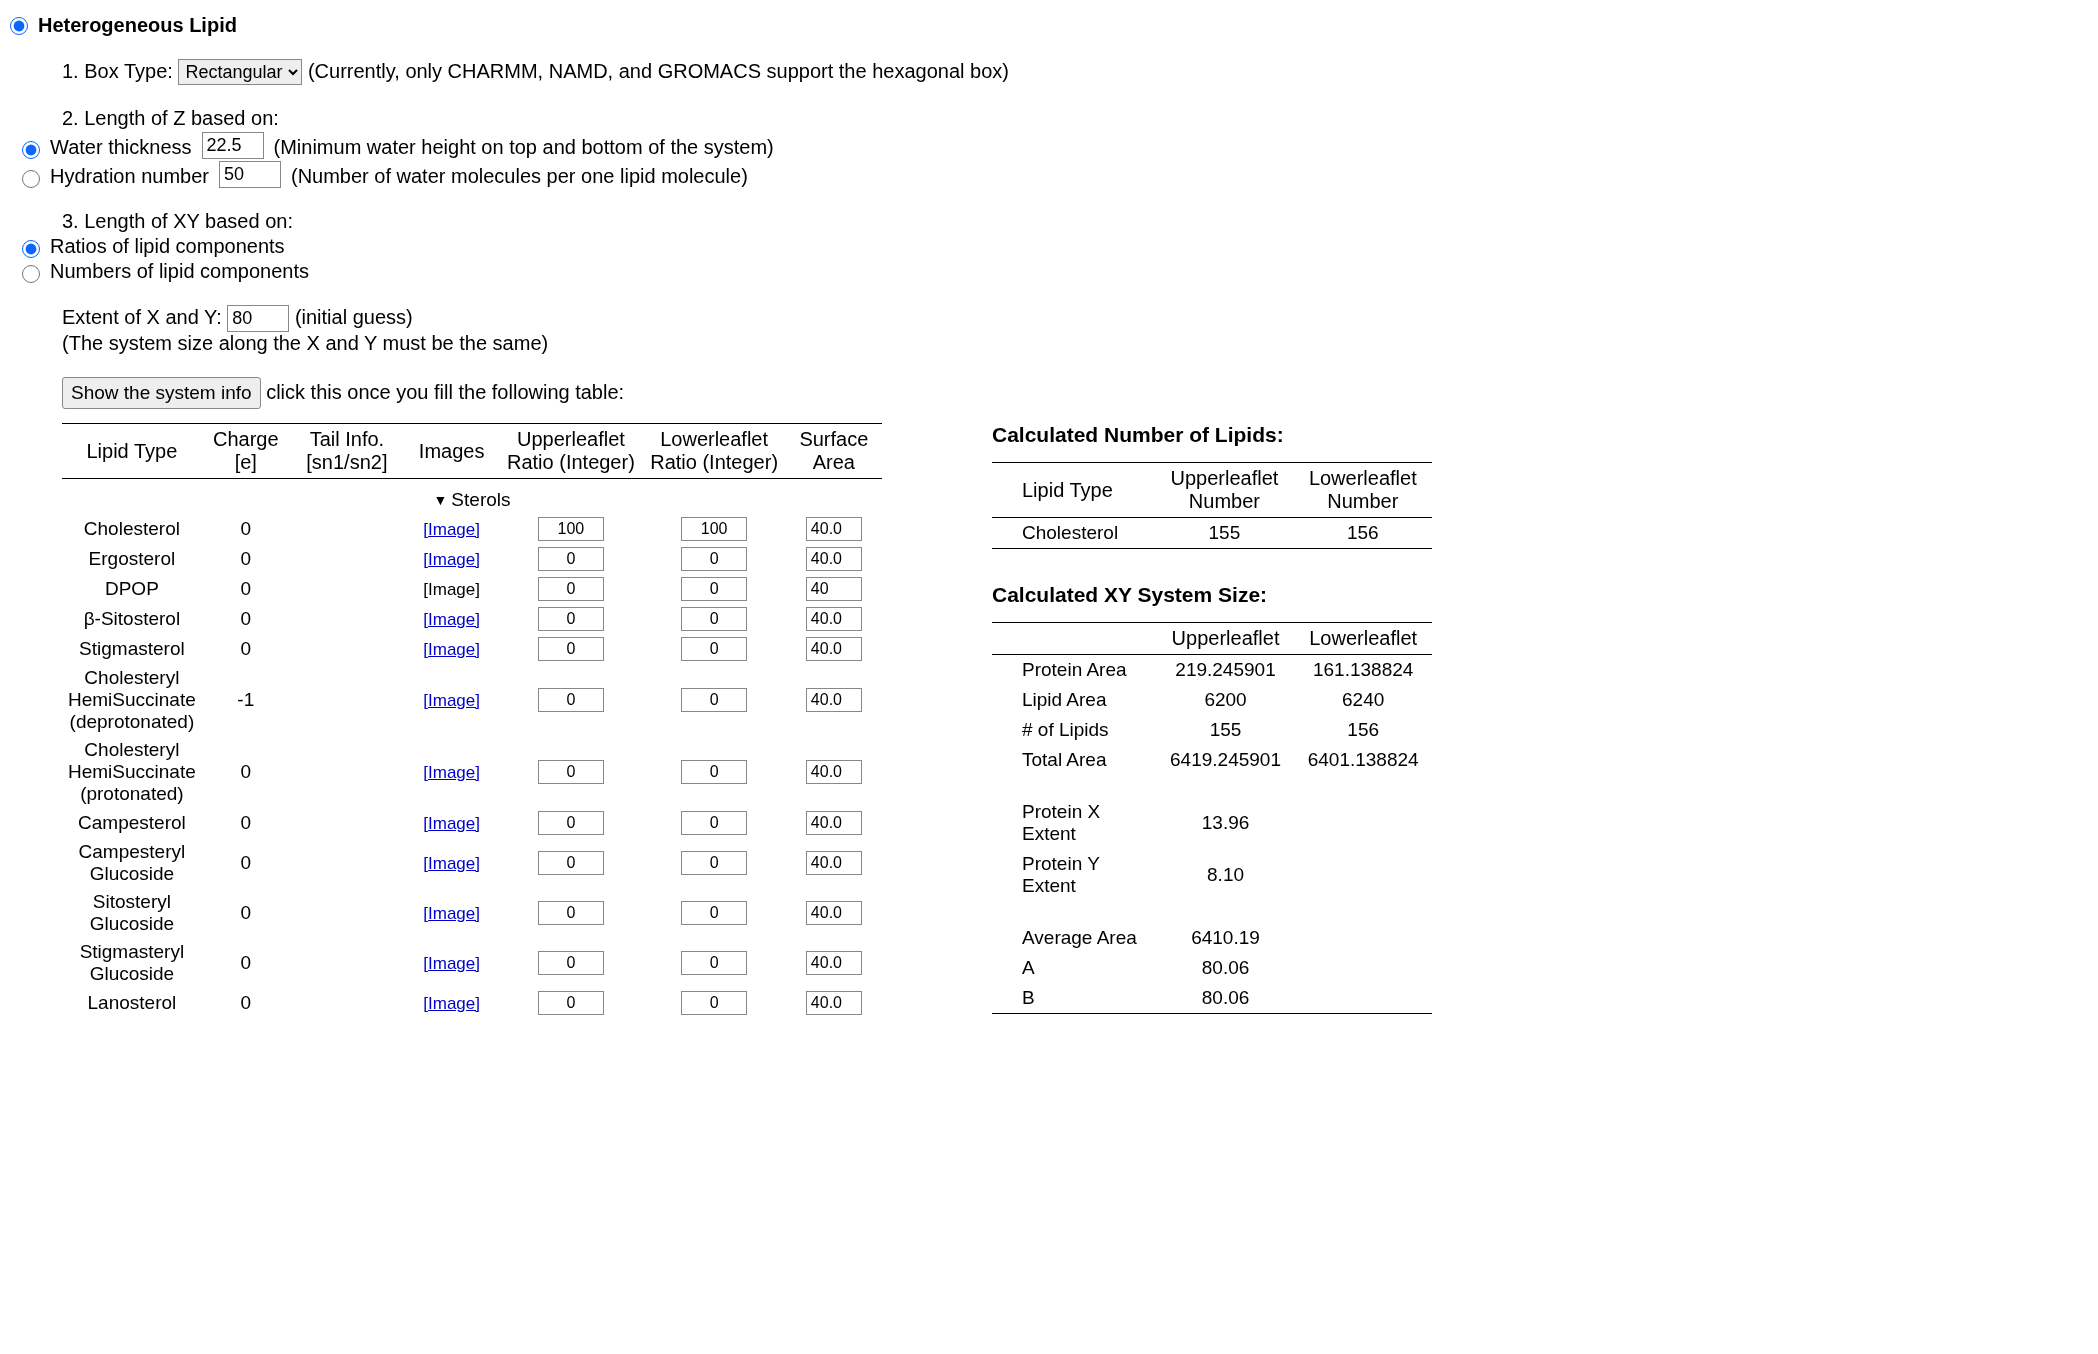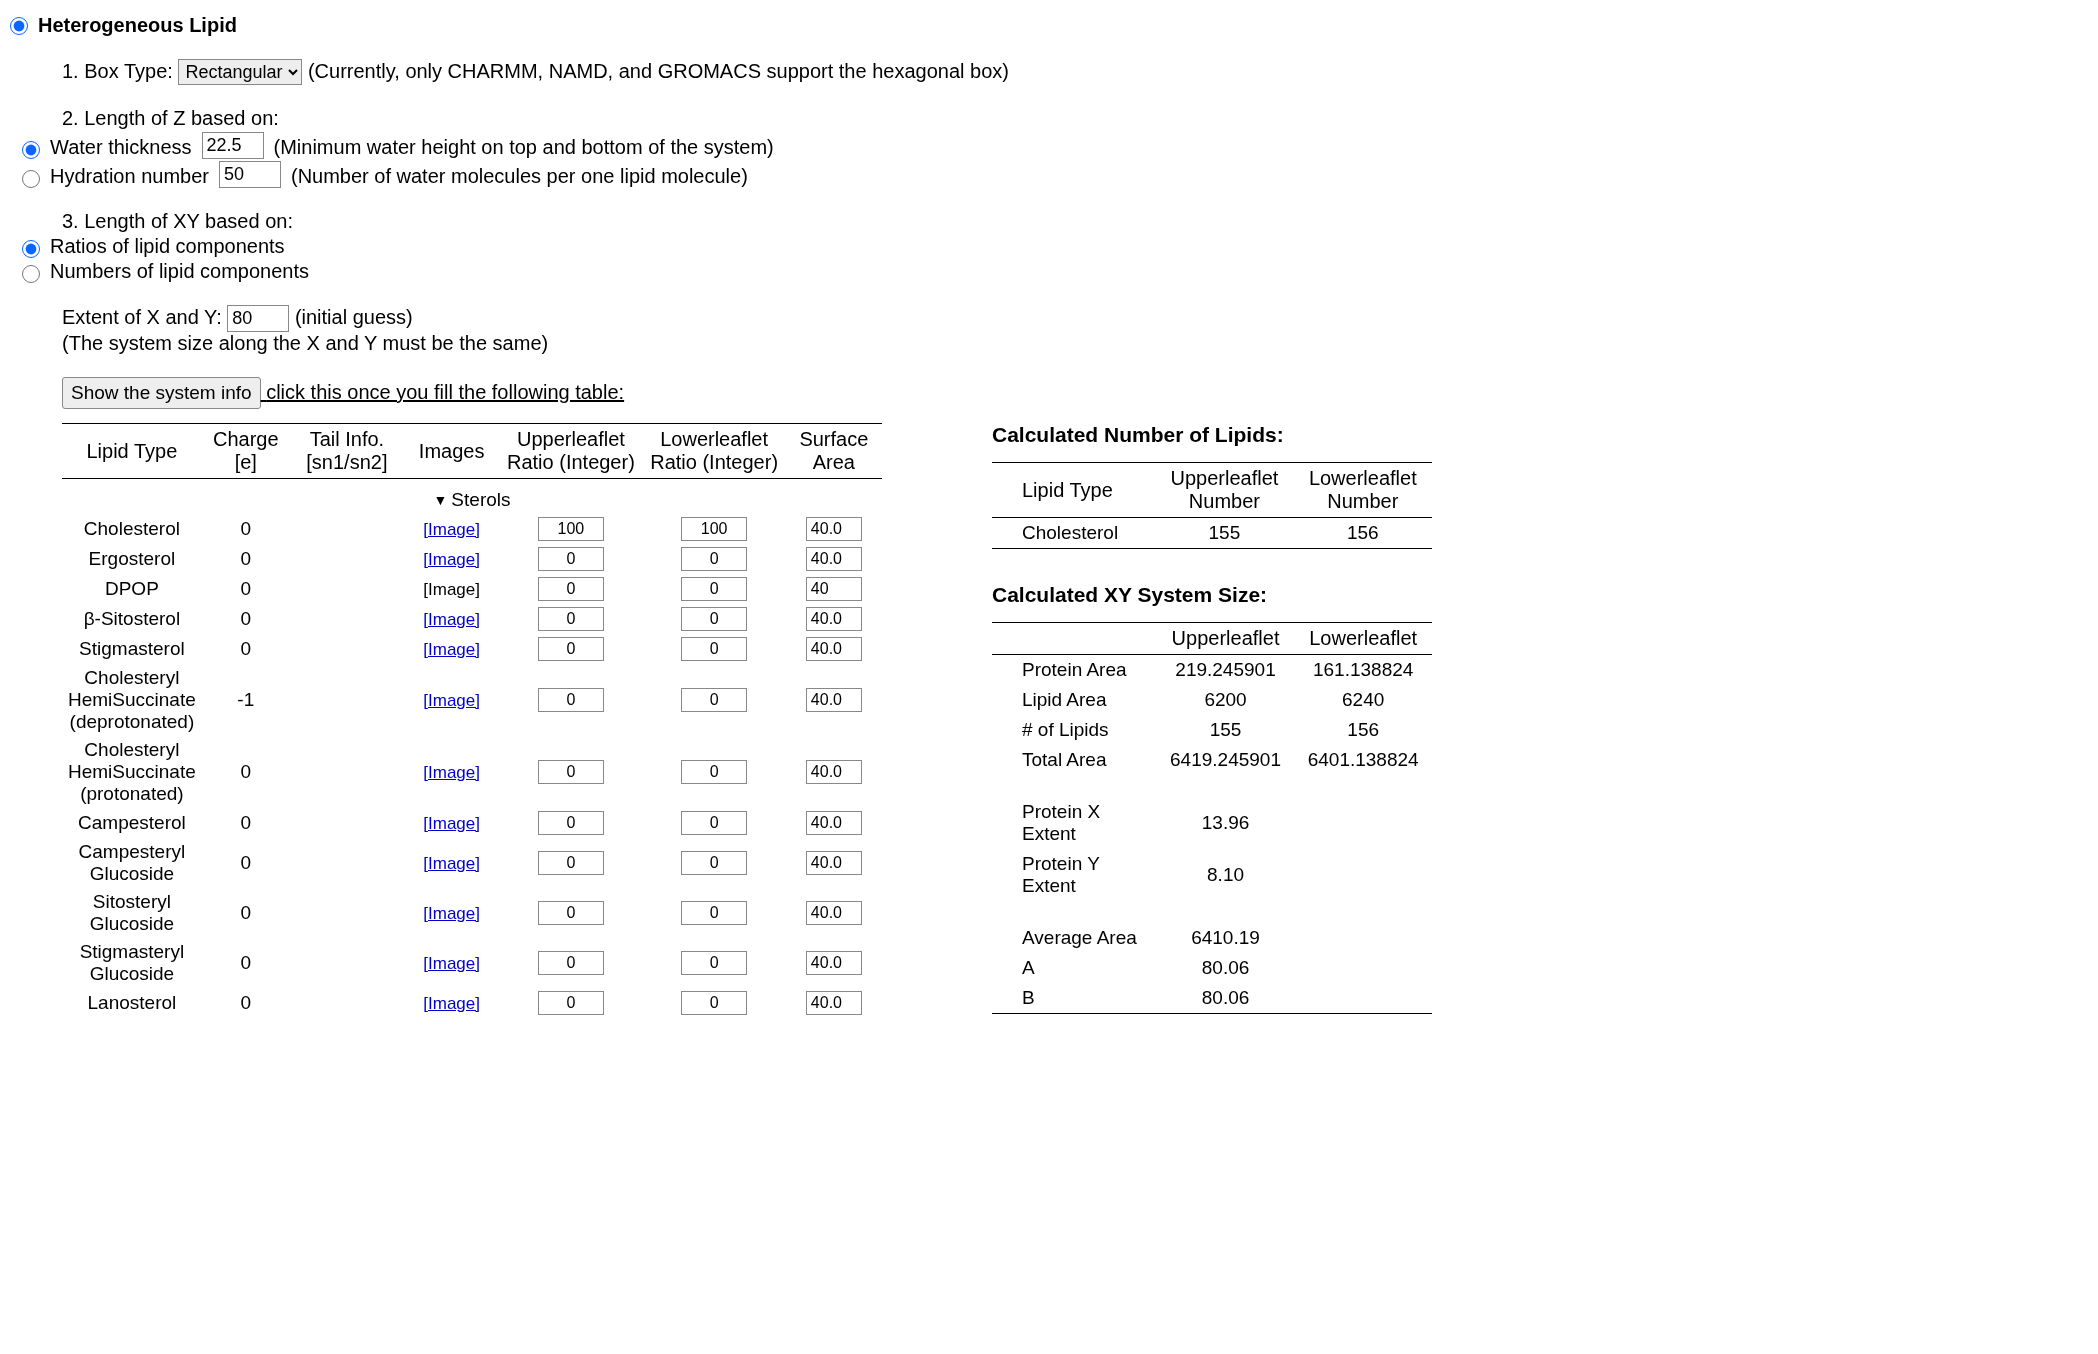--- a/index.html
+++ b/index.html
@@ -206,21 +206,21 @@
 
 <div class="indent-1 num-line">
   <span>Extent of X and Y:</span>
   <input type="text" class="small" value="80" style="">
   <span>(initial guess)</span>
 </div>
 <div class="indent-1">
   <span>(The system size along the X and Y must be the same)</span>
 </div>
 
-<div class="indent-1" style="margin-top:22px;text-decoration:underline;">
+<div class="indent-1" style="margin-top:22px;">
   <button class="sys-info">Show the system info</button>
   <span>click this once you fill the following table:</span>
 </div>
 
 <div class="indent-1 layout-cols">
 
   <div class="left-col">
     <table class="lipid-table">
       <thead>
         <tr>

